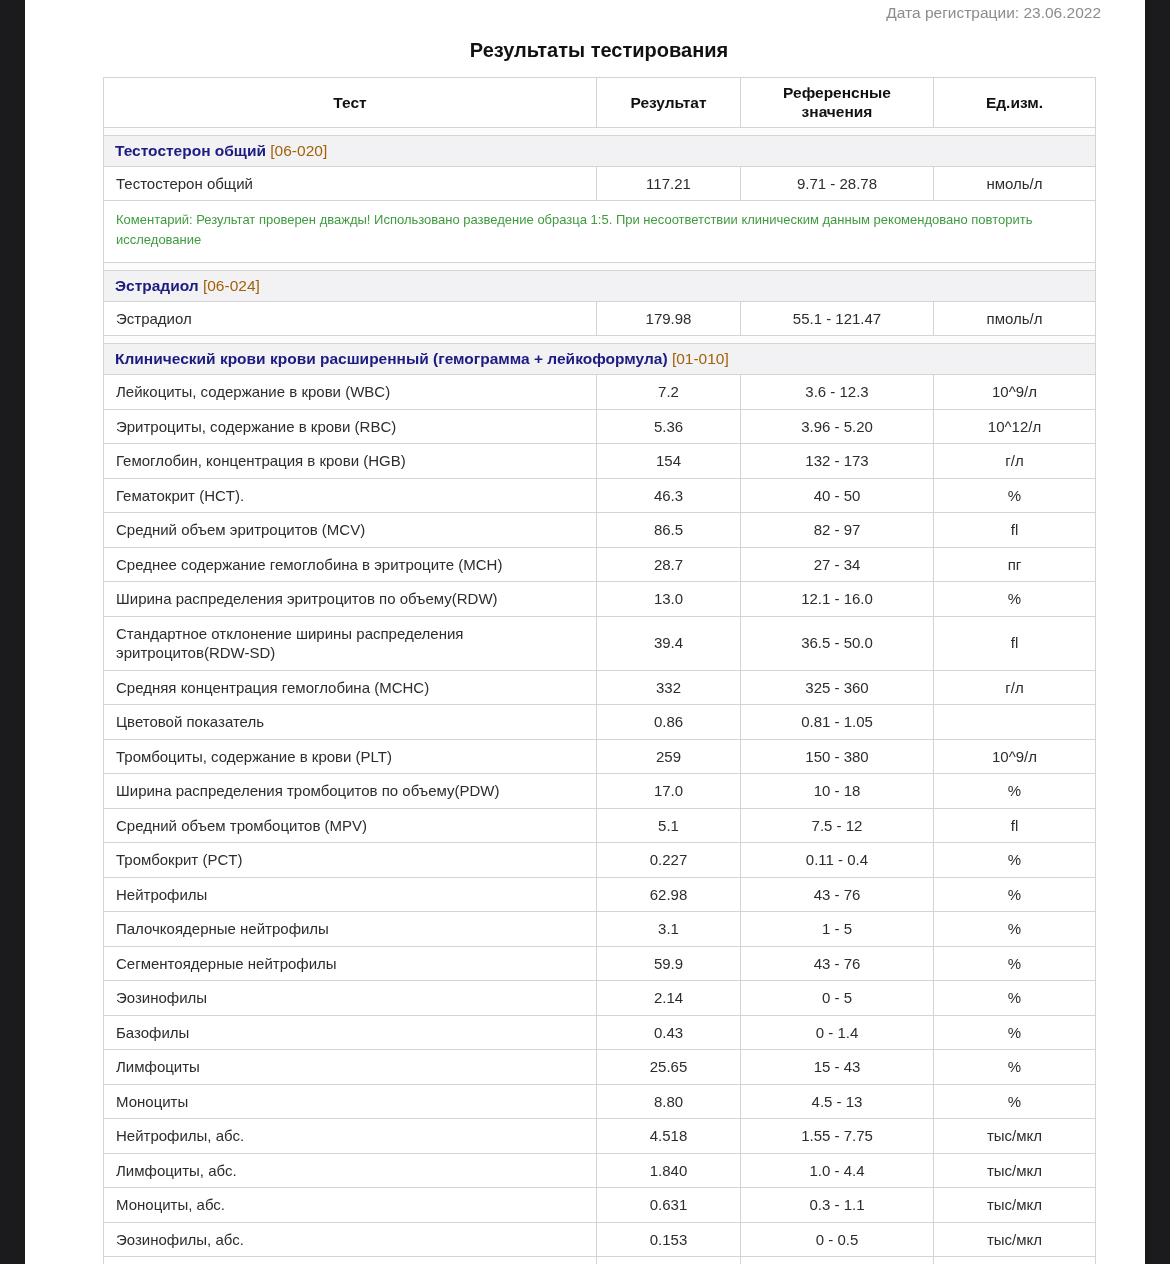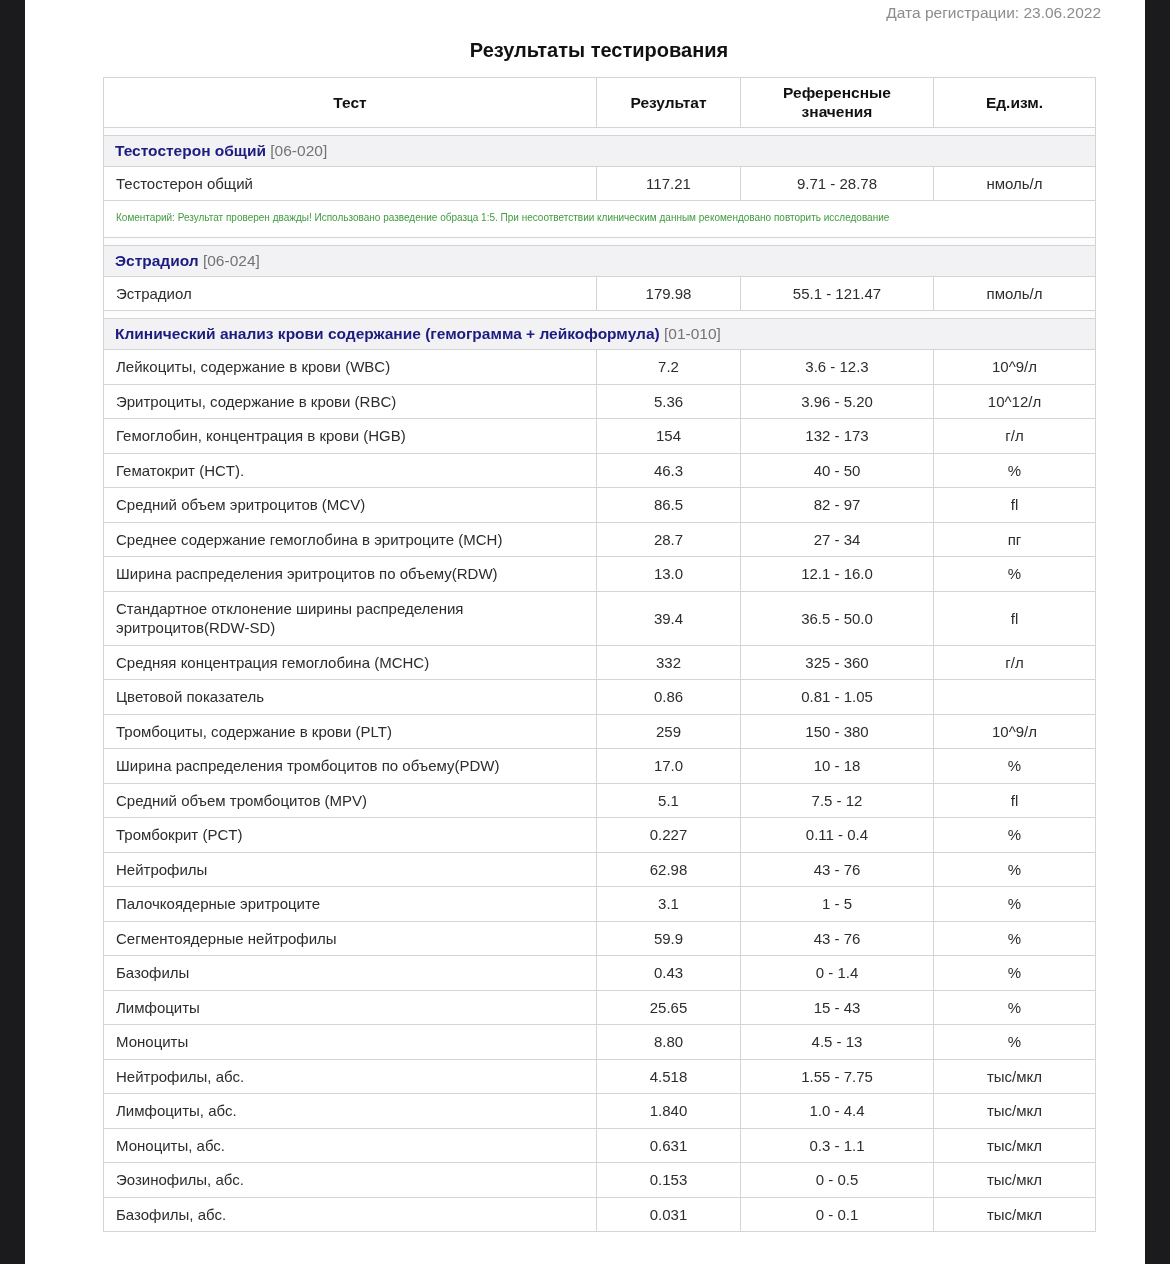--- a/index.html
+++ b/index.html
@@ -62,35 +62,35 @@
     background: #fcfcfc;
     border-left: 1px solid #d4d4d4;
     border-right: 1px solid #d4d4d4;
   }
   tr.section-row td {
     background: #f2f2f5;
     padding: 6px 4px 6px 11px;
     font-size: 15.5px;
   }
   .section-title { color: #1c1c80; font-weight: bold; }
-  .section-code  { color: #737373; font-weight: normal; }
+  .section-code  { color: #a16207; font-weight: normal; }
   tr.data-row td {
     font-size: 15px;
     color: #2d2d2d;
     padding: 7px 8px;
     line-height: 1.3;
     text-align: center;
   }
   tr.data-row td.cell-test {
     text-align: left;
     padding-left: 12px;
   }
   tr.comment-row td {
     color: #3f9b3f;
-    font-size: 10px;
+    font-size: 13px;
     line-height: 1.55;
     padding: 9px 12px 11px 12px;
   }
 </style>
 </head>
 <body>
 
 <div class="side-bar left"></div>
 <div class="side-bar right"></div>
 
@@ -139,21 +139,21 @@
         <tr class="data-row">
           <td class="cell-test">Эстрадиол</td>
           <td class="cell-result">179.98</td>
           <td class="cell-reference">55.1 - 121.47</td>
           <td class="cell-unit">пмоль/л</td>
         </tr>
         <tr class="spacer-row">
           <td colspan="4"></td>
         </tr>
         <tr class="section-row">
-          <td colspan="4"><span class="section-title">Клинический анализ крови содержание (гемограмма + лейкоформула)</span> <span class="section-code">[01-010]</span></td>
+          <td colspan="4"><span class="section-title">Клинический крови крови расширенный (гемограмма + лейкоформула)</span> <span class="section-code">[01-010]</span></td>
         </tr>
         <tr class="data-row">
           <td class="cell-test">Лейкоциты, содержание в крови (WBC)</td>
           <td class="cell-result">7.2</td>
           <td class="cell-reference">3.6 - 12.3</td>
           <td class="cell-unit">10^9/л</td>
         </tr>
         <tr class="data-row">
           <td class="cell-test">Эритроциты, содержание в крови (RBC)</td>
           <td class="cell-result">5.36</td>
@@ -232,32 +232,38 @@
           <td class="cell-reference">0.11 - 0.4</td>
           <td class="cell-unit">%</td>
         </tr>
         <tr class="data-row">
           <td class="cell-test">Нейтрофилы</td>
           <td class="cell-result">62.98</td>
           <td class="cell-reference">43 - 76</td>
           <td class="cell-unit">%</td>
         </tr>
         <tr class="data-row">
-          <td class="cell-test">Палочкоядерные эритроците</td>
+          <td class="cell-test">Палочкоядерные нейтрофилы</td>
           <td class="cell-result">3.1</td>
           <td class="cell-reference">1 - 5</td>
           <td class="cell-unit">%</td>
         </tr>
         <tr class="data-row">
           <td class="cell-test">Сегментоядерные нейтрофилы</td>
           <td class="cell-result">59.9</td>
           <td class="cell-reference">43 - 76</td>
           <td class="cell-unit">%</td>
         </tr>
         <tr class="data-row">
+          <td class="cell-test">Эозинофилы</td>
+          <td class="cell-result">2.14</td>
+          <td class="cell-reference">0 - 5</td>
+          <td class="cell-unit">%</td>
+        </tr>
+        <tr class="data-row">
           <td class="cell-test">Базофилы</td>
           <td class="cell-result">0.43</td>
           <td class="cell-reference">0 - 1.4</td>
           <td class="cell-unit">%</td>
         </tr>
         <tr class="data-row">
           <td class="cell-test">Лимфоциты</td>
           <td class="cell-result">25.65</td>
           <td class="cell-reference">15 - 43</td>
           <td class="cell-unit">%</td>

